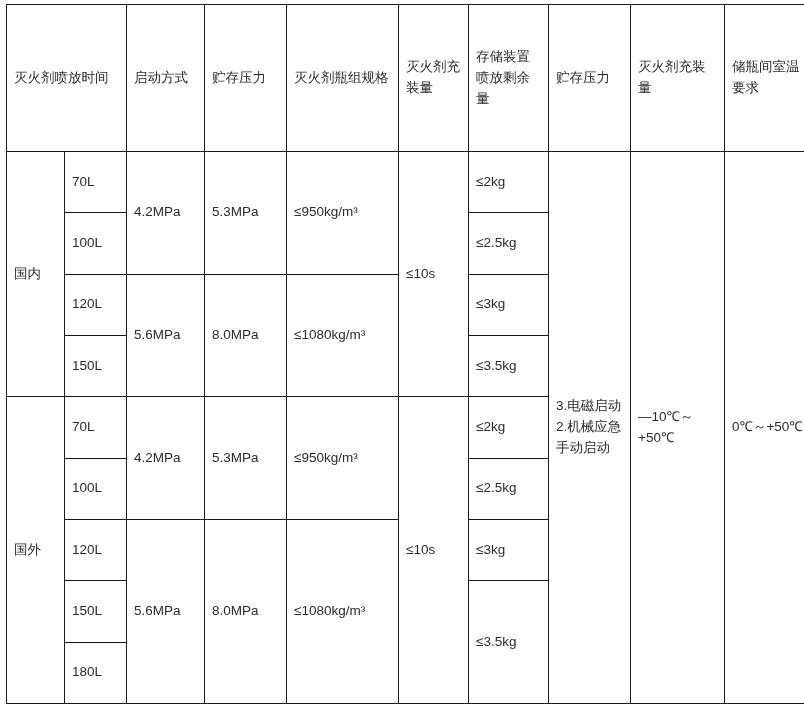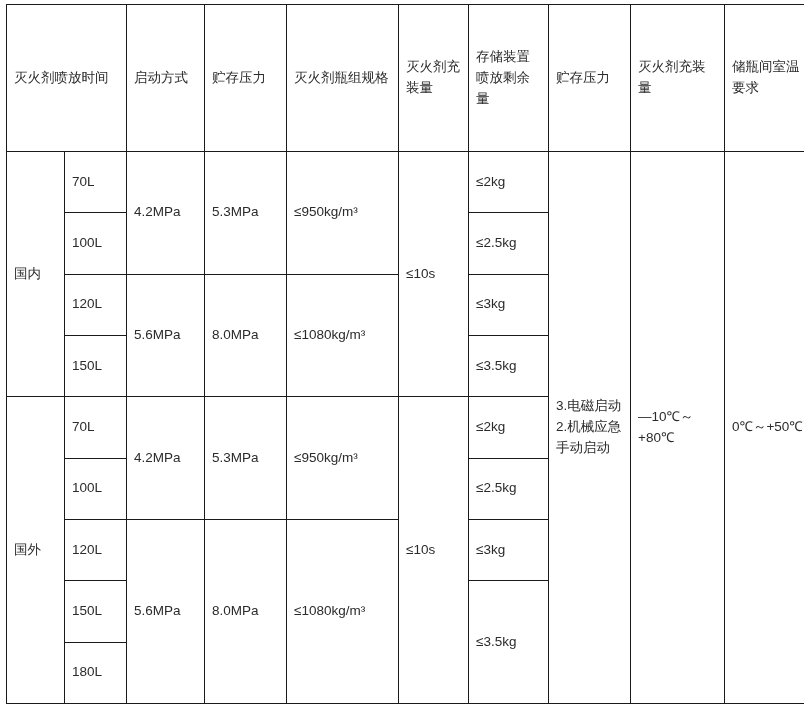--- a/index.html
+++ b/index.html
@@ -84,21 +84,21 @@
 
       <tr>
         <td rowspan="4">国内</td>
         <td>70L</td>
         <td rowspan="2">4.2MPa</td>
         <td rowspan="2">5.3MPa</td>
         <td rowspan="2">≤950kg/m³</td>
         <td rowspan="4">≤10s</td>
         <td>≤2kg</td>
         <td rowspan="9" class="nowrapish">3.电磁启动2.机械应急手动启动</td>
-        <td rowspan="9">—10℃～+80℃</td>
+        <td rowspan="9">—10℃～+50℃</td>
         <td rowspan="9">0℃～+50℃</td>
       </tr>
       <tr>
         <td>100L</td>
         <td>≤2.5kg</td>
       </tr>
       <tr>
         <td>120L</td>
         <td rowspan="2">5.6MPa</td>
         <td rowspan="2">8.0MPa</td>

